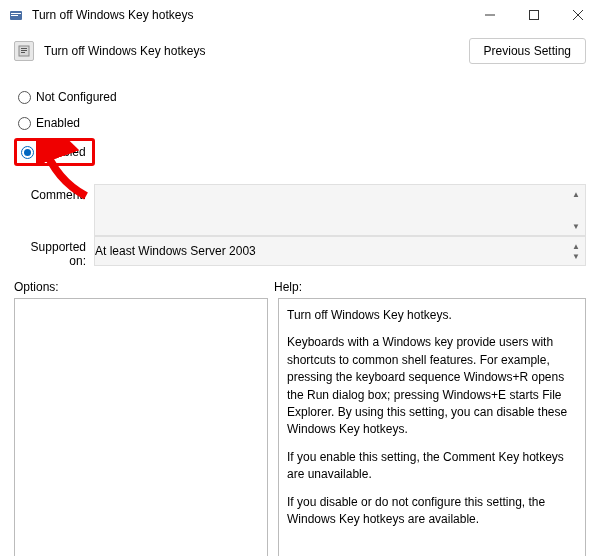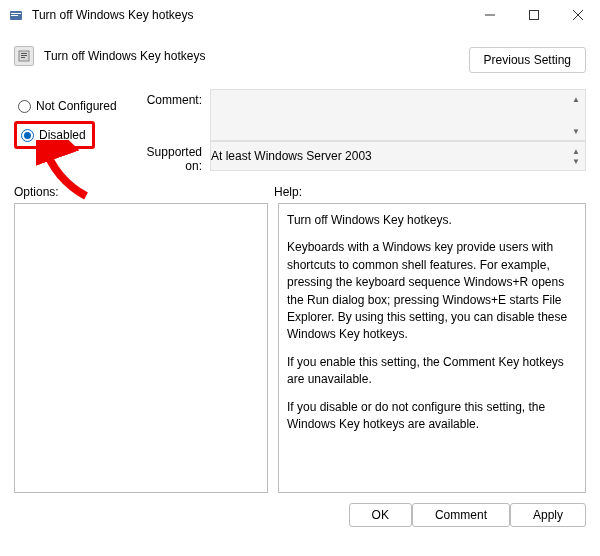--- a/index.html
+++ b/index.html
@@ -7,23 +7,23 @@
     
     .titlebar { height: 30px; display: flex; align-items: center; padding: 0 0 0 8px; background: #fff; }
     .titlebar-icon { width: 16px; height: 16px; margin-right: 8px; display: flex; align-items: center; justify-content: center; }
     .titlebar-title { flex: 1; color: #000; }
     .titlebar-btns { display: flex; height: 100%; }
     .titlebar-btn { width: 44px; display: flex; align-items: center; justify-content: center; color: #555; }
     
     .header-row { display: flex; align-items: center; padding: 8px 14px 12px 14px; gap: 10px; }
     .header-icon { width: 20px; height: 20px; display: flex; align-items: center; justify-content: center; background: #e8e8e8; border: 1px solid #bbb; border-radius: 2px; }
     .header-title { flex: 1; color: #000; }
-    .nav-btn { padding: 5px 14px; background: #fff; border: 1px solid #ccc; border-radius: 3px; cursor: pointer; margin-top: 9px; }
+    .nav-btn { padding: 5px 14px; background: #fff; border: 1px solid #ccc; border-radius: 3px; cursor: pointer; }
     
-    .config-area { display: flex; padding: 4px 14px 2px 14px; gap: 8px; }
+    .config-area { display: flex; padding: 4px 14px 2px 14px; gap: 16px; flex-direction: column; }
     .radio-col { width: 108px; padding-top: 4px; }
     .radio-item { display: flex; align-items: center; padding: 6px 4px; gap: 5px; }
     .radio-circle { width: 13px; height: 13px; border: 1px solid #555; border-radius: 50%; display: flex; align-items: center; justify-content: center; }
     .radio-circle.checked { border-color: #0067c0; }
     .radio-dot { width: 7px; height: 7px; background: #0067c0; border-radius: 50%; }
     .highlight-box { border: 3px solid #ef0000; border-radius: 3px; padding: 2px 4px 2px 2px; display: inline-flex; align-items: center; gap: 5px; position: relative; }
     
     .fields-col { flex: 1; }
     .field-row { display: flex; align-items: flex-start; }
     .field-label { width: 80px; text-align: right; padding-right: 8px; padding-top: 4px; }
@@ -91,20 +91,24 @@
   <span class="header-title">Turn off Windows Key hotkeys</span>
   <button class="nav-btn">Previous Setting</button>
 </div>
 
 <div class="config-area">
   <div class="radio-col">
     <label class="radio-item">
       <span class="radio-circle"></span>
       <span>Not Configured</span>
     </label>
+    <label class="radio-item">
+      <span class="radio-circle"></span>
+      <span>Enabled</span>
+    </label>
     <div style="padding:2px 0;">
       <span class="highlight-box">
         <label class="radio-item" style="padding:2px 2px;">
           <span class="radio-circle checked">
               <span class="radio-dot"></span>
             </span>
           <span>Disabled</span>
         </label>
       </span>
     </div>

